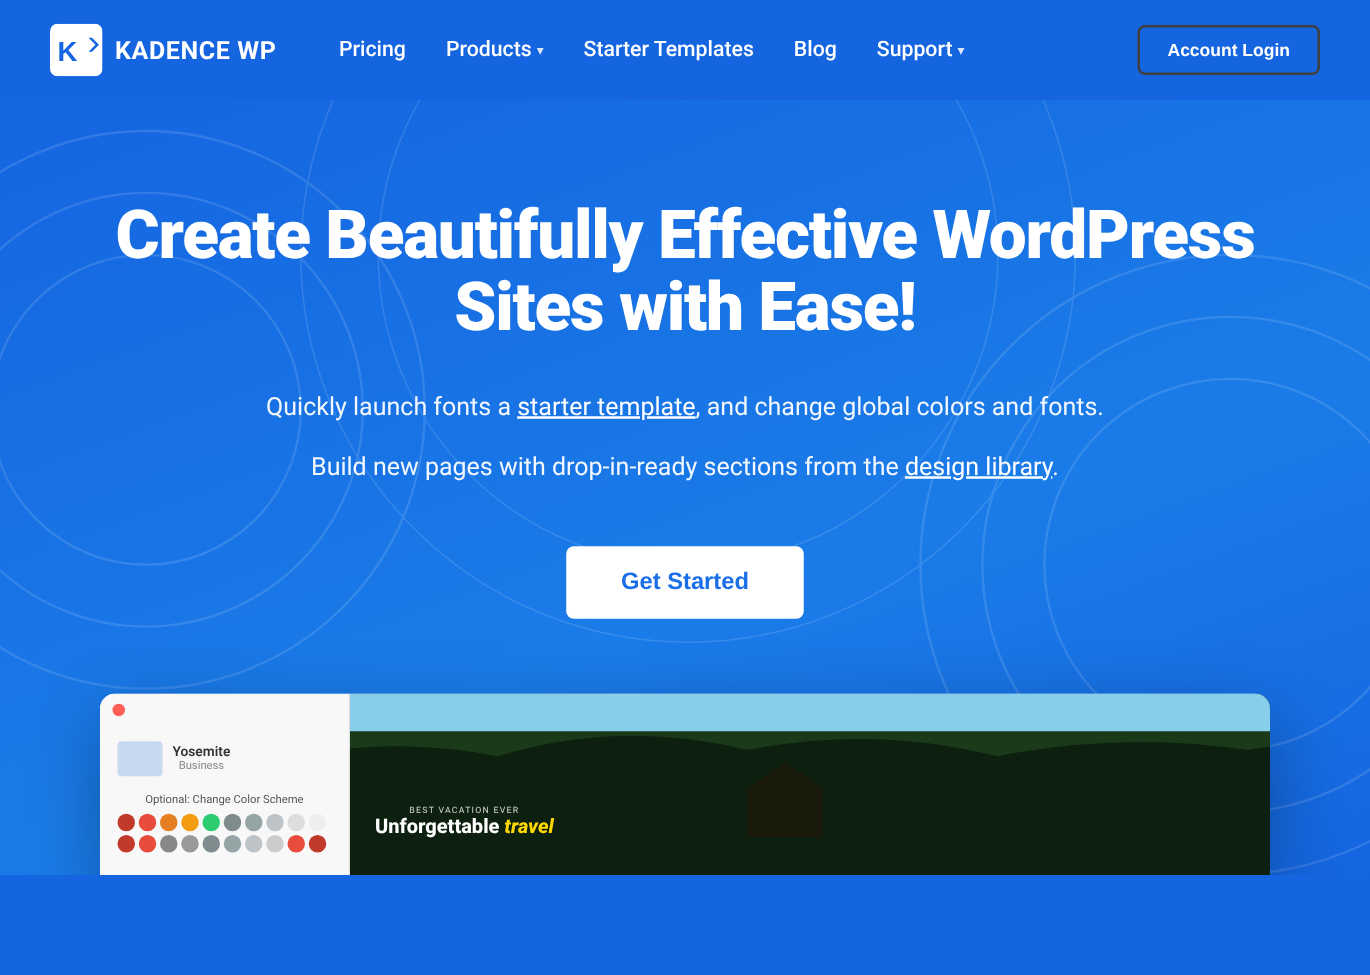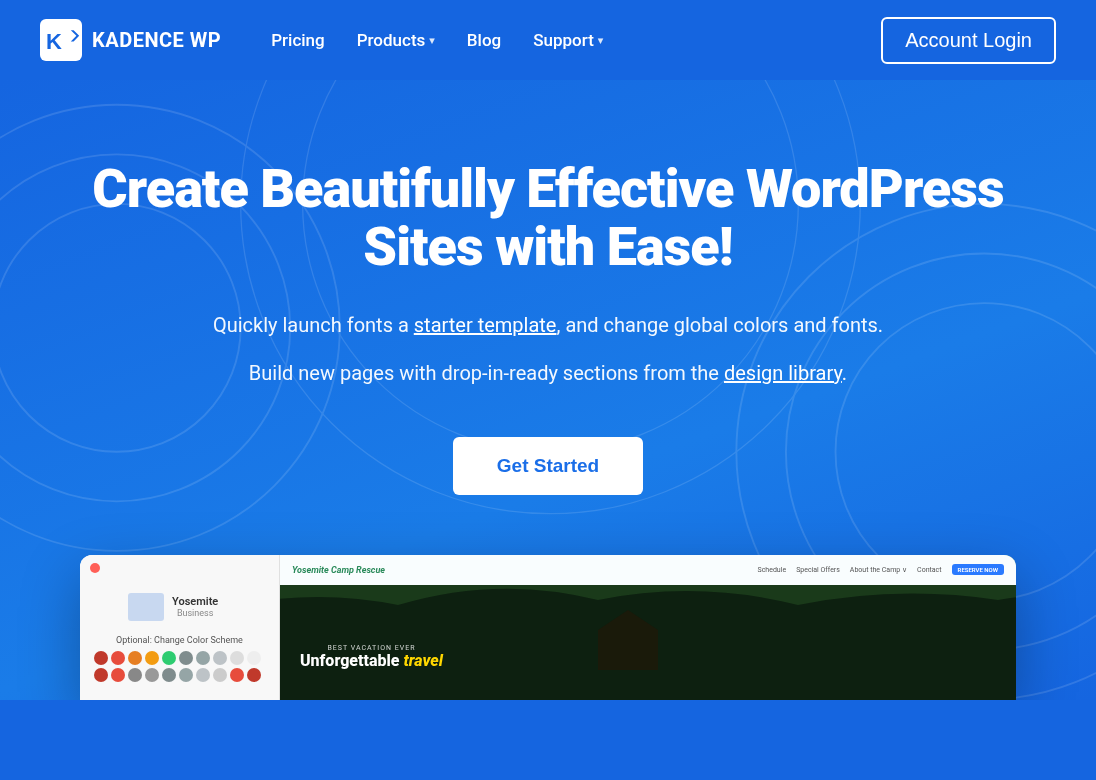--- a/index.html
+++ b/index.html
@@ -59,26 +59,26 @@
       align-items: center;
       gap: 4px;
       text-align: right;
     }
     .chevron {
       font-size: 11px;
       opacity: 0.85;
     }
     .account-login-btn {
       color: white;
-      border: 2px solid #ffffff;
+      border: 2px solid #404040;
       background: transparent;
       padding: 10px 22px;
       border-radius: 6px;
-      font-size: 20px;
-      font-weight: 400;
+      font-size: 14px;
+      font-weight: 700;
       cursor: pointer;
       white-space: nowrap;
     }
 
     
     .hero {
       background: #1a6ee8;
       background: linear-gradient(160deg, #1565e0 0%, #1a7ce8 60%, #1565e0 100%);
       text-align: center;
       padding: 80px 40px 0;
@@ -180,21 +180,20 @@
       border-radius: 50%;
       background: #ff5f57;
       cursor: pointer;
     }
     .preview-sidebar-item {
       display: flex;
       align-items: center;
       gap: 8px;
       padding: 8px 14px;
       margin-top: 20px;
-      margin-left: 34px;
     }
     .preview-sidebar-thumb {
       width: 36px;
       height: 28px;
       background: #c8d8f0;
       border-radius: 3px;
       flex-shrink: 0;
     }
     .preview-sidebar-info {}
     .preview-sidebar-title {
@@ -311,20 +310,23 @@
       </svg>
       <span class="logo-text">KADENCE WP</span>
     </a>
     <div class="nav-links">
       <a class="nav-link" href="#">
         <span>Pricing</span>
       </a>
       <a class="nav-link" href="#">
         <span>Products</span>
         <span class="chevron">▾</span>
+      </a>
+      <a class="nav-link" href="#">
+        <span>Starter Templates</span>
       </a>
       <a class="nav-link" href="#">
         <span>Blog</span>
       </a>
       <a class="nav-link" href="#">
         <span>Support</span>
         <span class="chevron">▾</span>
       </a>
     </div>
   </div>
@@ -405,30 +407,20 @@
             <rect y="40" width="900" height="105" fill="#2d4a2d"></rect>
 
             <rect y="30" width="900" height="30" fill="#1a3a1a"></rect>
 
             <path d="M0,60 Q100,30 200,50 Q300,20 400,45 Q500,25 600,50 Q700,30 800,45 Q850,35 900,50 L900,145 L0,145Z" fill="#0d2010"></path>
 
             <rect x="400" y="75" width="60" height="40" fill="#1a1a0a"></rect>
             <polygon points="400,75 430,55 460,75" fill="#1a1a0a"></polygon>
           </svg>
 
-          <div class="preview-nav">
-            <span class="preview-nav-logo">Yosemite Camp Rescue</span>
-            <div class="preview-nav-links">
-              <span class="preview-nav-link">Schedule</span>
-              <span class="preview-nav-link">Special Offers</span>
-              <span class="preview-nav-link">About the Camp ∨</span>
-              <span class="preview-nav-link">Contact</span>
-              <span class="preview-nav-btn">RESERVE NOW</span>
-            </div>
-          </div>
 
           <div class="preview-hero-text">
             <div class="preview-hero-small">BEST VACATION EVER</div>
             <div class="preview-hero-big">
               Unforgettable <em>travel</em>
             </div>
           </div>
         </div>
       </div>
     </div>

